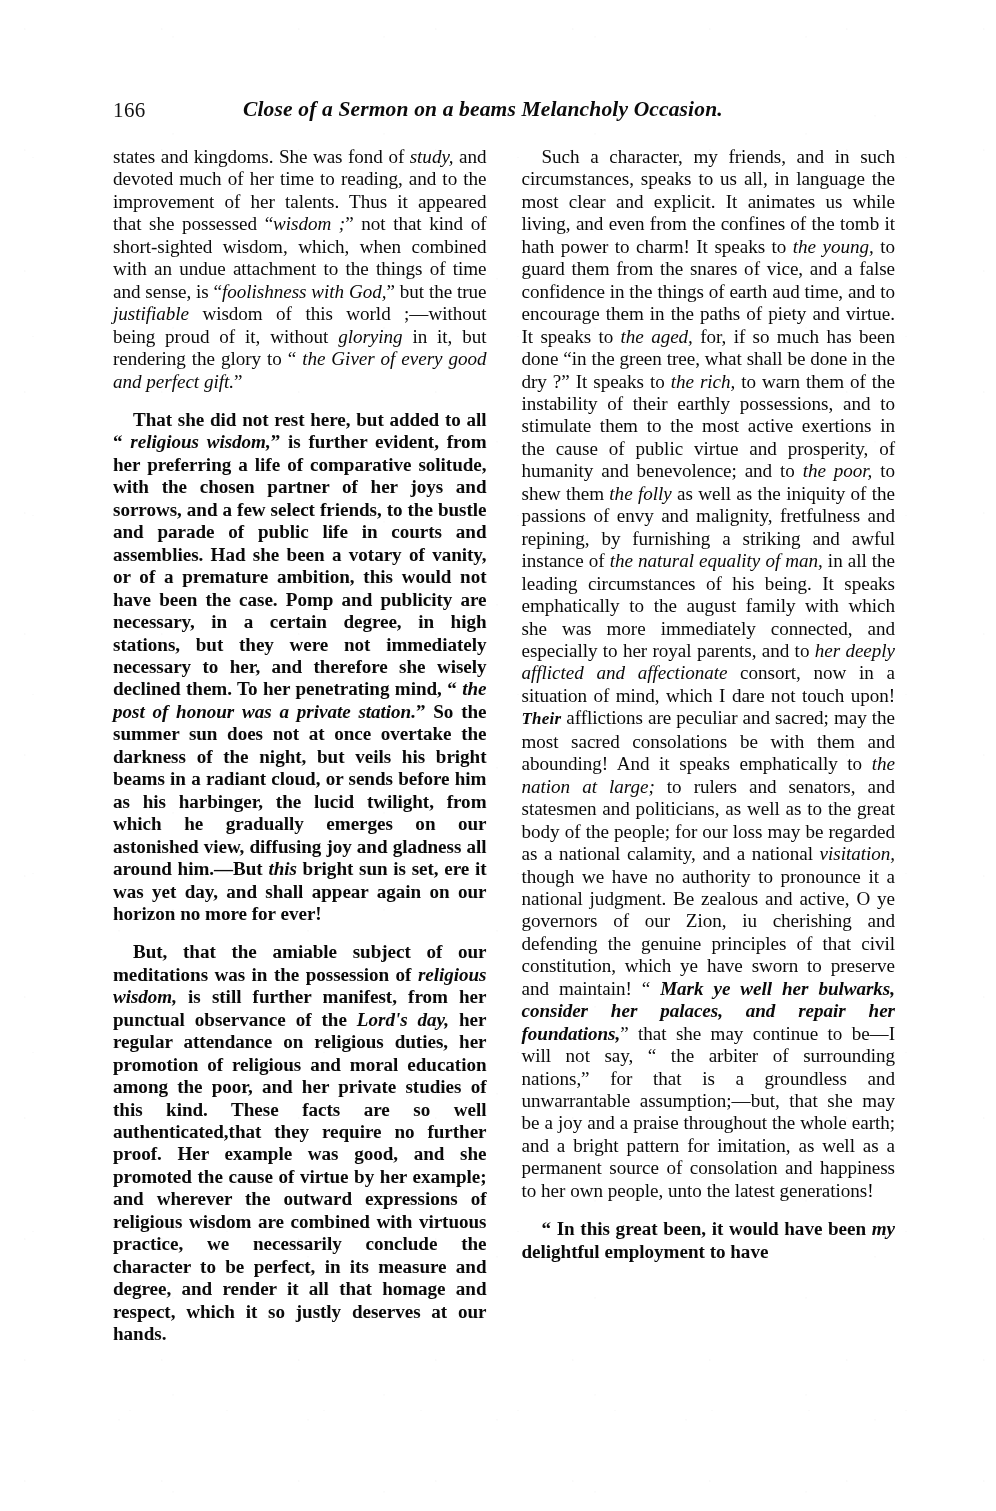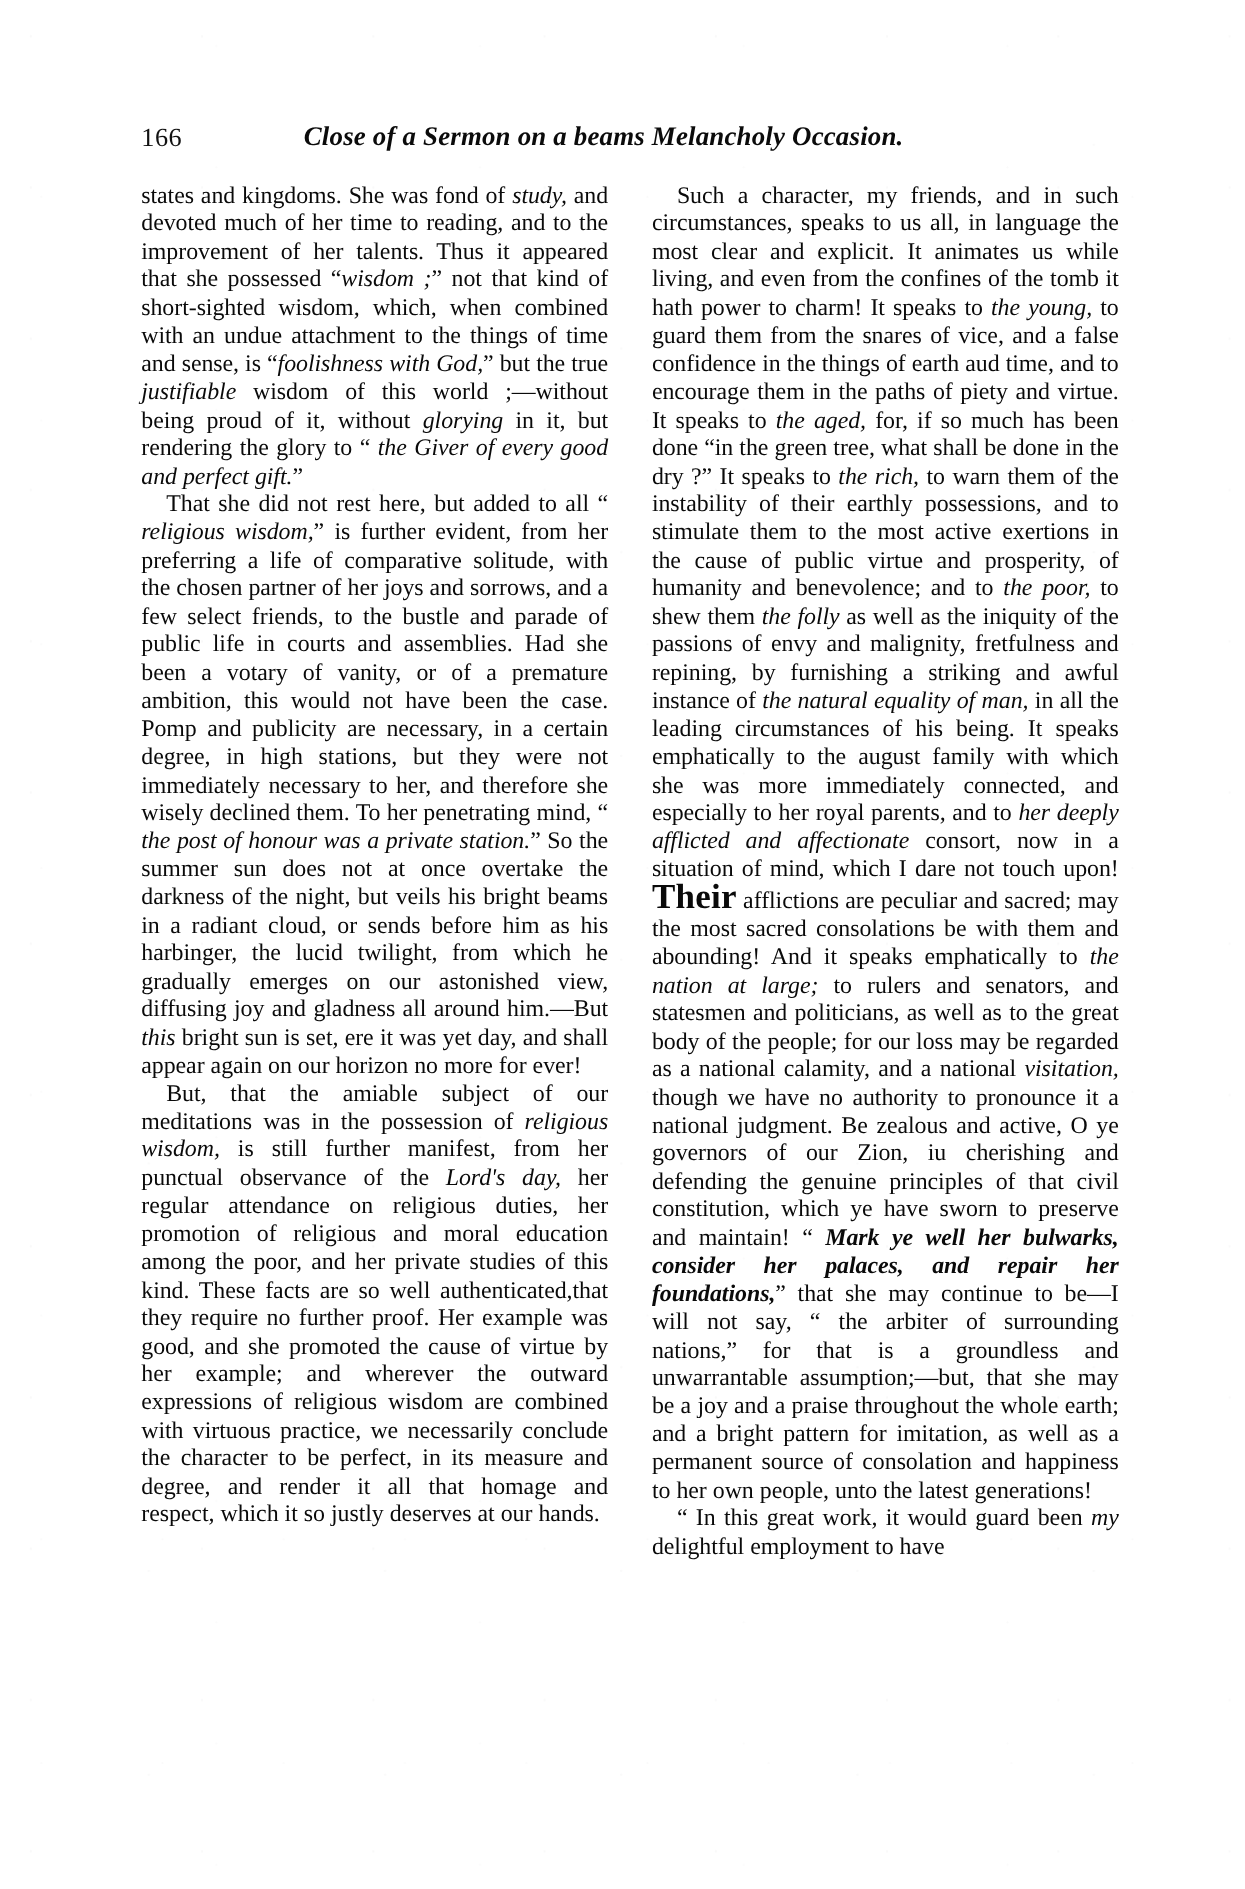--- a/index.html
+++ b/index.html
@@ -69,33 +69,35 @@
     letter-spacing: -0.04px;
     word-spacing: 0.1px;
     color: #0a0a0a;
     text-indent: 0;
     hyphens: none;
   }
   .col p.indent {
     text-indent: 20px;
   }
   .col p + p {
-    margin-top: 0;
+    margin-top: 16px;
+    font-weight: bold;
   }
 
   i, em {
     font-style: italic;
   }
   .bi {
     font-style: italic;
     font-weight: 700;
     margin-top: 22px;
   }
   .big-ital {
-    font-size: 28px;
+    font-style: italic;
+    font-size: 17px;
     font-weight: 700;
     letter-spacing: 0.2px;
   }
 
   
   .grain {
     position: absolute;
     inset: 0;
     pointer-events: none;
     opacity: 0.5;
@@ -118,18 +120,18 @@
   </div>
 
   <div class="columns">
     <div class="col" id="left-col">
         <p><span>states and kingdoms.  She was fond of </span><i>study,</i><span> and devoted much of her time to reading, and to the improvement of her talents.  Thus it appeared that she possessed “</span><i>wisdom ;</i><span>” not that kind of short-sighted wisdom, which, when combined with an undue attachment to the things of time and sense, is “</span><i>foolishness with God,</i><span>” but the true </span><i>justifiable</i><span> wisdom of this world ;—without being proud of it, without </span><i>glorying</i><span> in it, but rendering the glory to “ </span><i>the Giver of every good and perfect gift.</i><span>”</span></p>
         <p class="indent"><span>That she did not rest here, but added to all “ </span><i>religious wisdom,</i><span>” is further evident, from her preferring a life of comparative solitude, with the chosen partner of her joys and sorrows, and a few select friends, to the bustle and parade of public life in courts and assemblies.  Had she been a votary of vanity, or of a premature ambition, this would not have been the case. Pomp and publicity are necessary, in a certain degree, in high stations, but they were not immediately necessary to her, and therefore she wisely declined them.  To her penetrating mind, “ </span><i>the post of honour was a private station.</i><span>”  So the summer sun does not at once overtake the darkness of the night, but veils his bright beams in a radiant cloud, or sends before him as his harbinger, the lucid twilight, from which he gradually emerges on our astonished view, diffusing joy and gladness all around him.—But </span><i>this</i><span> bright sun is set, ere it was yet day, and shall appear again on our horizon no more for ever!</span></p>
         <p class="indent"><span>But, that the amiable subject of our meditations was in the possession of </span><i>religious wisdom,</i><span> is still further manifest, from her punctual observance of the </span><i>Lord's day,</i><span> her regular attendance on religious duties, her promotion of religious and moral education among the poor, and her private studies of this kind.  These facts are so well authenticated,that they require no further proof.  Her example was good, and she promoted the cause of virtue by her example; and wherever the outward expressions of religious wisdom are combined with virtuous practice, we necessarily conclude the character to be perfect, in its measure and degree, and render it all that homage and respect, which it so justly deserves at our hands.</span></p>
       </div>
     <div class="col" id="right-col">
         <p class="indent"><span>Such a character, my friends, and in such circumstances, speaks to us all, in language the most clear and explicit. It animates us while living, and even from the confines of the tomb it hath power to charm!  It speaks to </span><i>the young,</i><span> to guard them from the snares of vice, and a false confidence in the things of earth aud time, and to encourage them in the paths of piety and virtue.  It speaks to </span><i>the aged,</i><span> for, if so much has been done “in the green tree, what shall be done in the dry ?” It speaks to </span><i>the rich,</i><span> to warn them of the instability of their earthly possessions, and to stimulate them to the most active exertions in the cause of public virtue and prosperity, of humanity and benevolence; and to </span><i>the poor,</i><span> to shew them </span><i>the folly</i><span> as well as the iniquity of the passions of envy and malignity, fretfulness and repining, by furnishing a striking and awful instance of </span><i>the natural equality of man,</i><span> in all the leading circumstances of his being.  It speaks emphatically to the august family with which she was more immediately connected, and especially to her royal parents, and to </span><i>her deeply afflicted and affectionate</i><span> consort, now in a situation of mind, which I dare not touch upon!  </span><span class="big-ital">Their</span><span> afflictions are peculiar and sacred; may the most sacred consolations be with them and abounding!  And it speaks emphatically to </span><i>the nation at large;</i><span> to rulers and senators, and statesmen and politicians, as well as to the great body of the people; for our loss may be regarded as a national calamity, and a national </span><i>visitation,</i><span> though we have no authority to pronounce it a national judgment.  Be zealous and active, O ye governors of our Zion, iu cherishing and defending the genuine principles of that civil constitution, which ye have sworn to preserve and maintain!  “ </span><span class="bi">Mark ye well her bulwarks, consider her palaces, and repair her foundations,</span><span>” that she may continue to be—I will not say, “ the arbiter of surrounding nations,” for that is a groundless and unwarrantable assumption;—but, that she may be a joy and a praise throughout the whole earth; and a bright pattern for imitation, as well as a permanent source of consolation and happiness to her own people, unto the latest generations!</span></p>
-        <p class="indent"><span>“ In this great work, it would guard been </span><i>my</i><span> delightful employment to have</span></p>
+        <p class="indent"><span>“ In this great been, it would have been </span><i>my</i><span> delightful employment to have</span></p>
       </div>
   </div>
 
   <div class="grain"></div>
 </div>
 
 </body></html>

